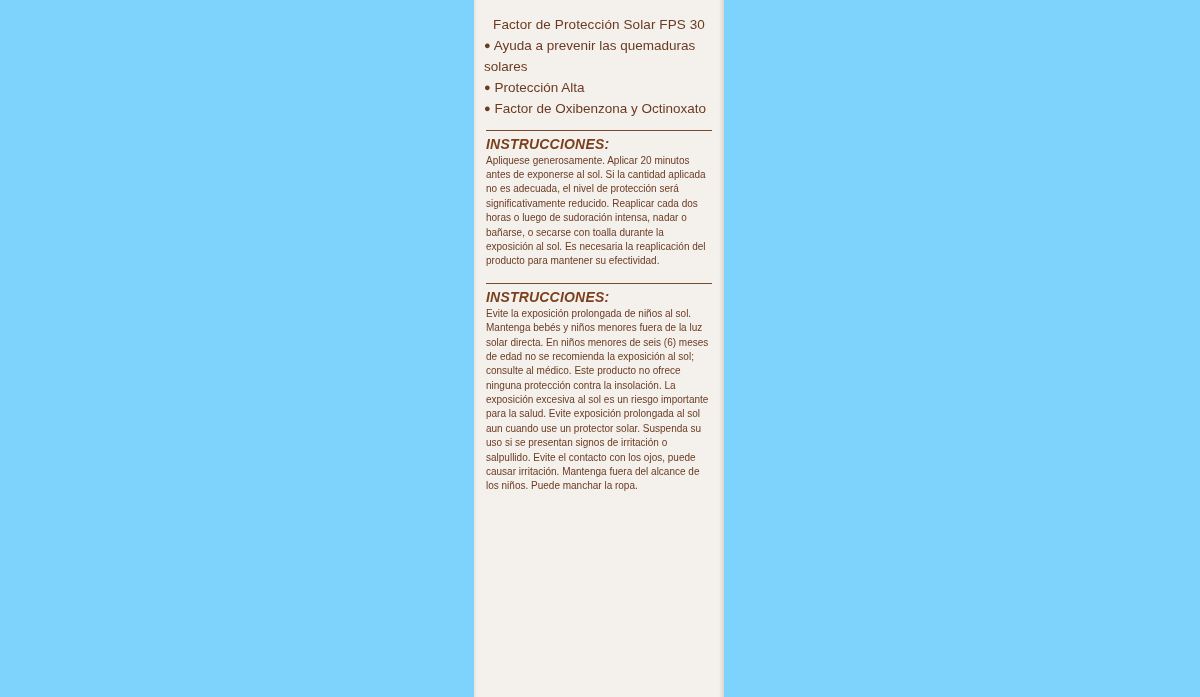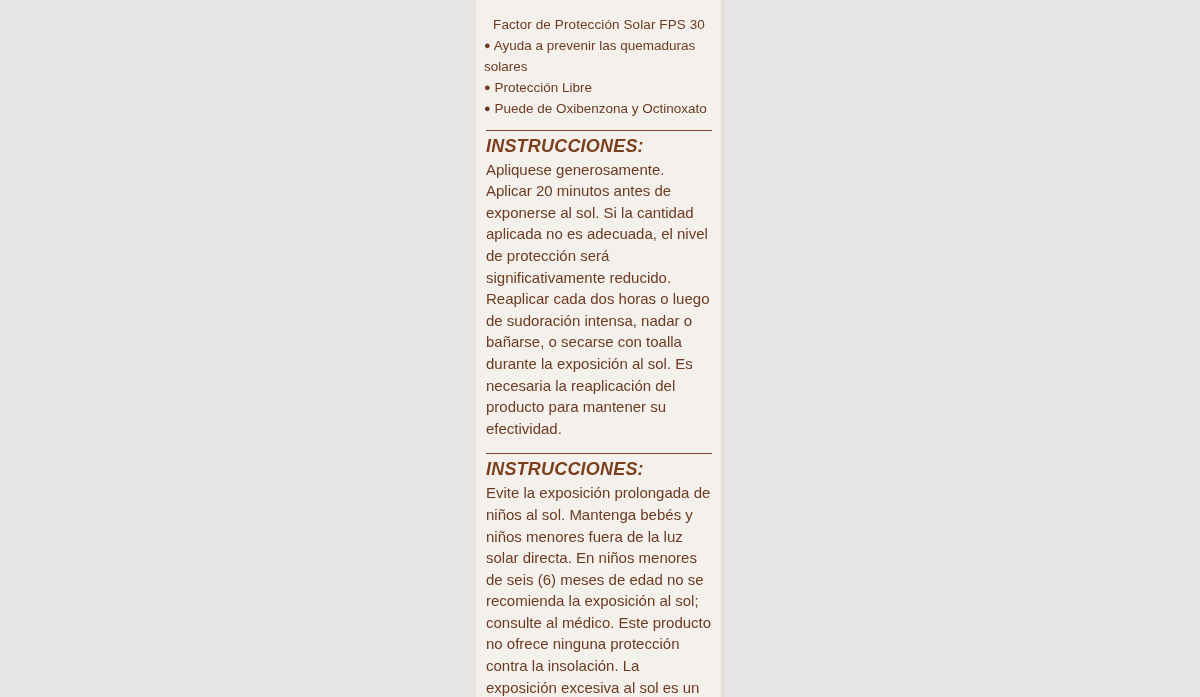--- a/index.html
+++ b/index.html
@@ -10,21 +10,21 @@
   body {
     width: 1200px;
     height: 697px;
     font-family: "Liberation Sans", sans-serif;
     overflow: hidden;
   }
   #page {
     position: relative;
     width: 1200px;
     height: 697px;
-    background: #e5e5e5;
+    background: #7dd3fc;
   }
   
   .label-panel {
     position: absolute;
     left: 474px;
     top: 0;
     width: 250px;
     height: 697px;
     background: #f4f1ec;
     box-sizing: border-box;
@@ -81,27 +81,27 @@
     border-top: 1.4px solid #7b4a2d;
     margin: 10px 2px 0 2px;
   }
 
   .section {
     padding: 5px 2px 4px 2px;
   }
   .section-title {
     font-style: italic;
     font-weight: bold;
-    font-size: 18px;
+    font-size: 14px;
     color: #7b3f1d;
     letter-spacing: 0.2px;
     margin-bottom: 2px;
   }
   .section-body {
-    font-size: 15px;
+    font-size: 10px;
     line-height: 1.44;
     color: #6b3a21;
     text-align: left;
     hyphens: none;
   }
 </style>
 </head>
 <body>
 
 <div id="page">
@@ -113,27 +113,27 @@
         <div class="spf-line">Factor de Protección Solar FPS 30</div>
 
         <div class="claim-wrap">
           <span class="claim"><span class="dot">●</span>
             <span>Ayuda a prevenir las quemaduras solares</span>
           </span>
         </div>
 
         <div class="claim-wrap">
           <span class="claim"><span class="dot">●</span>
-            <span>Protección Libre</span>
+            <span>Protección Alta</span>
           </span>
         </div>
 
         <div class="claim-wrap">
           <span class="claim"><span class="dot">●</span>
-            <span>Puede de Oxibenzona y Octinoxato</span>
+            <span>Factor de Oxibenzona y Octinoxato</span>
           </span>
         </div>
       </div>
 
       <div class="rule"></div>
 
       <div class="section">
         <div class="section-title">INSTRUCCIONES:</div>
         <div class="section-body">Apliquese generosamente. Aplicar 20 minutos antes de exponerse al sol. Si la cantidad aplicada no es adecuada, el nivel de protección será significativamente reducido.  Reaplicar cada dos horas o luego de sudoración intensa, nadar o bañarse, o secarse con toalla durante la exposición al sol. Es necesaria la reaplicación del producto para mantener su efectividad.</div>
       </div>

